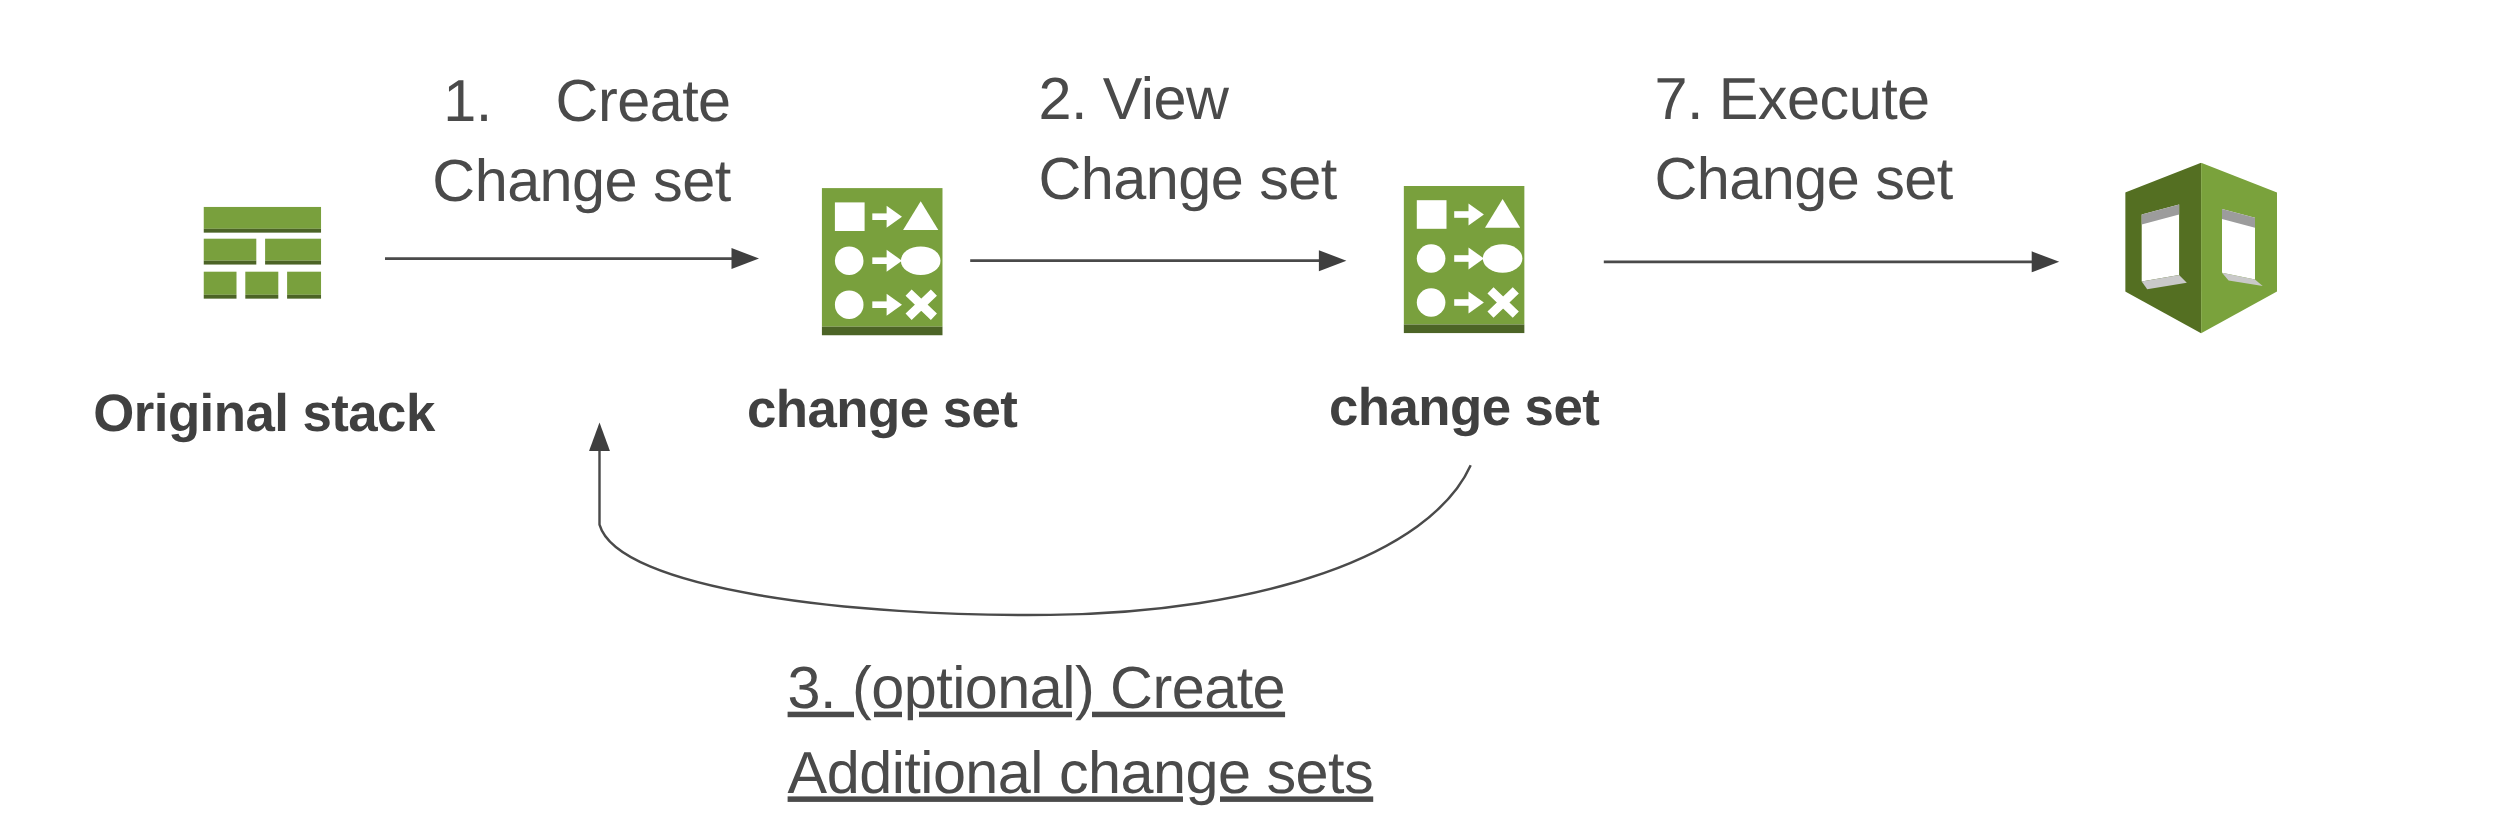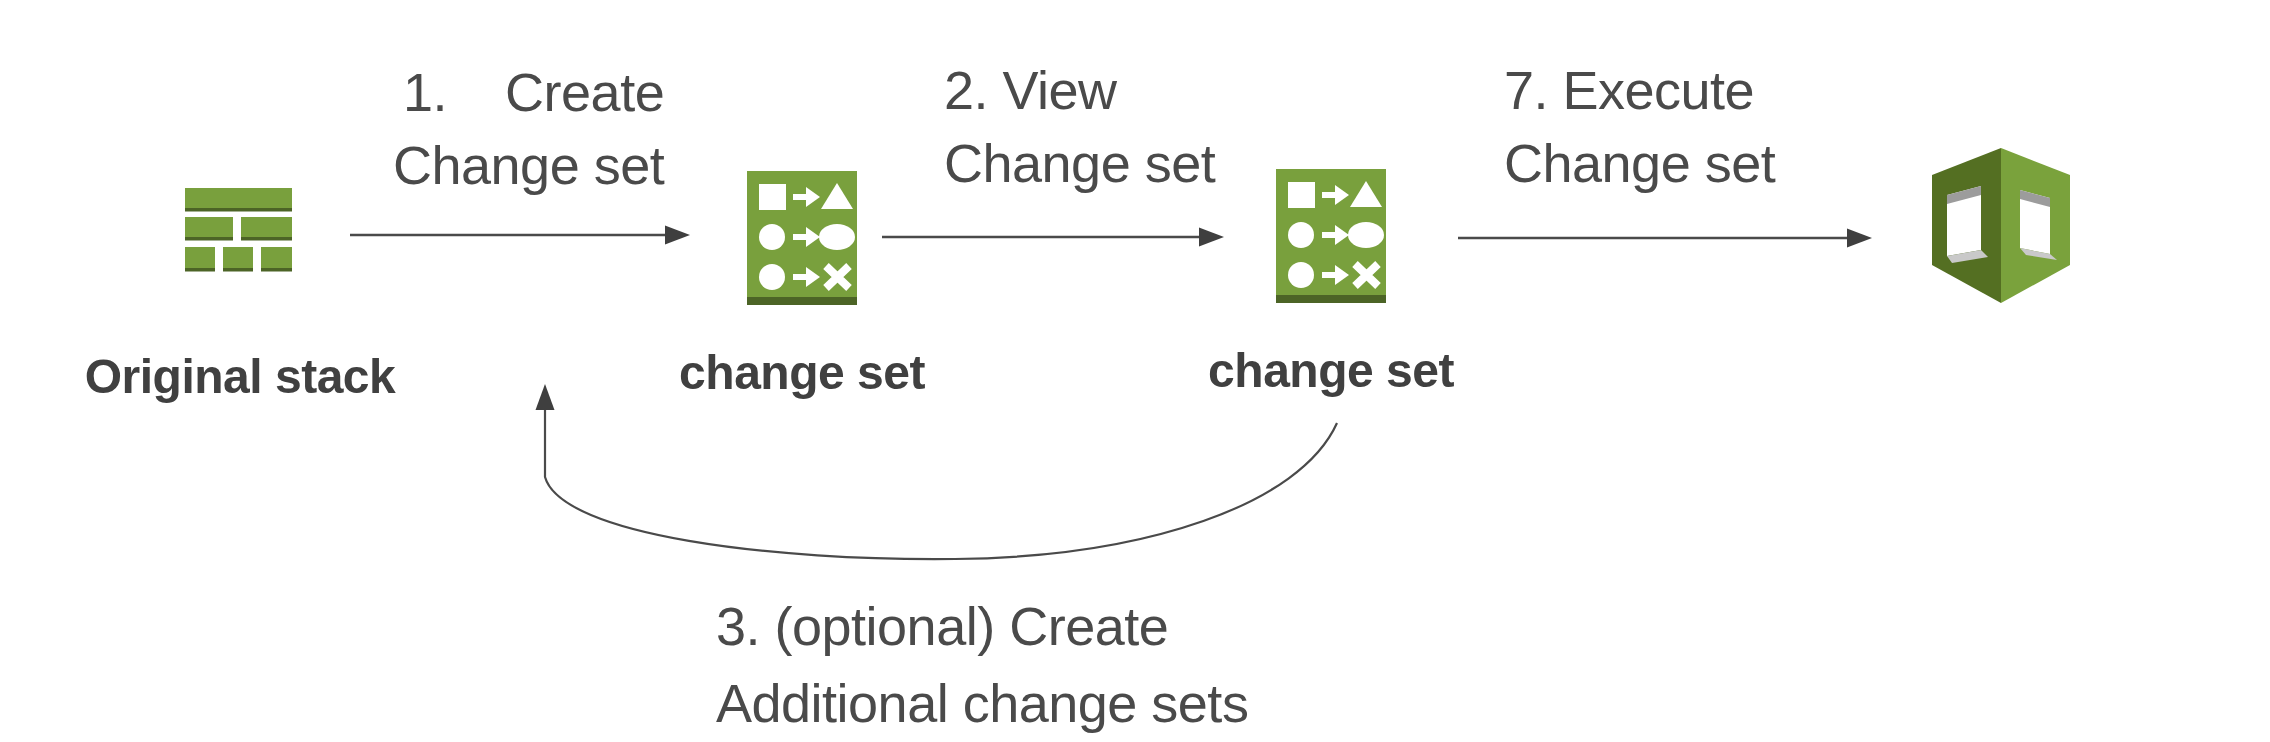--- a/index.html
+++ b/index.html
@@ -124,16 +124,16 @@
       <polygon points="88,100 118,106 125,112 94,107" fill="#c9c9c9"></polygon>
     </svg>
   </div>
 
   <div class="step" style="left:393px;top:56px;text-align:right;">1.    Create
 Change set</div>
   <div class="step" style="left:944px;top:54px;">2. View
 Change set</div>
   <div class="step" style="left:1504px;top:54px;">7. Execute
 Change set</div>
-  <div class="step" style="left:716px;top:588px;line-height:77px;">3. (optional) Create
+  <div class="step" style="left:716px;top:588px;line-height:77px;text-decoration:underline;">3. (optional) Create
 Additional change sets</div>
 
 </div>
 
 </body></html>

